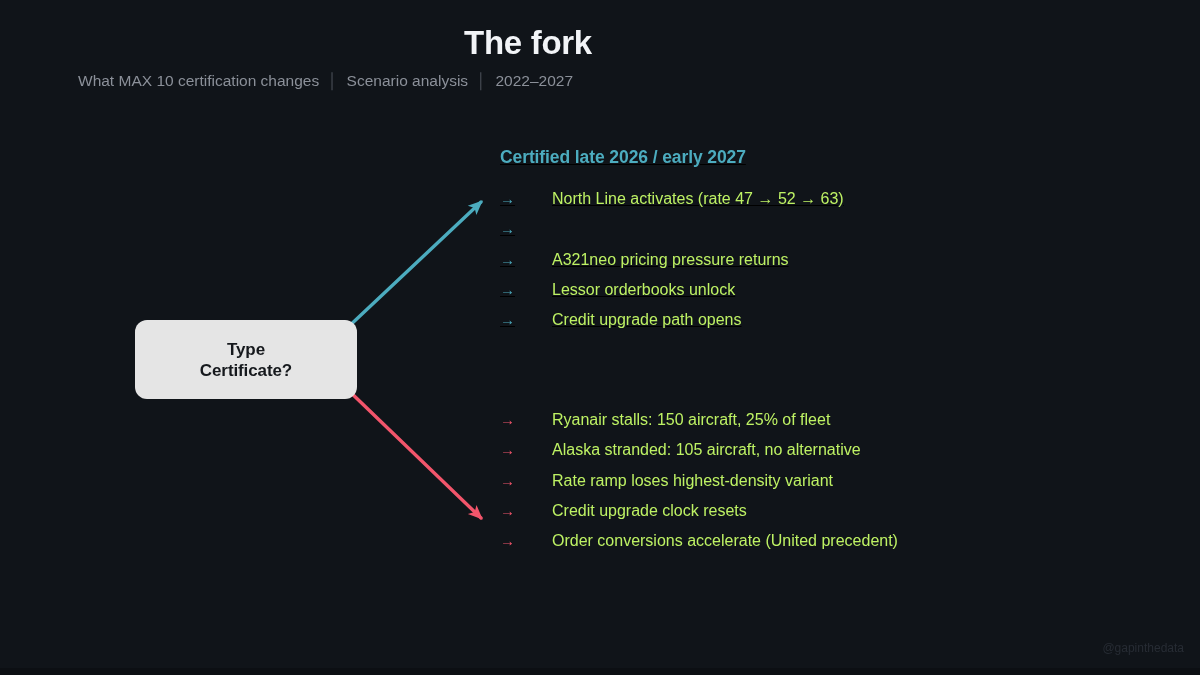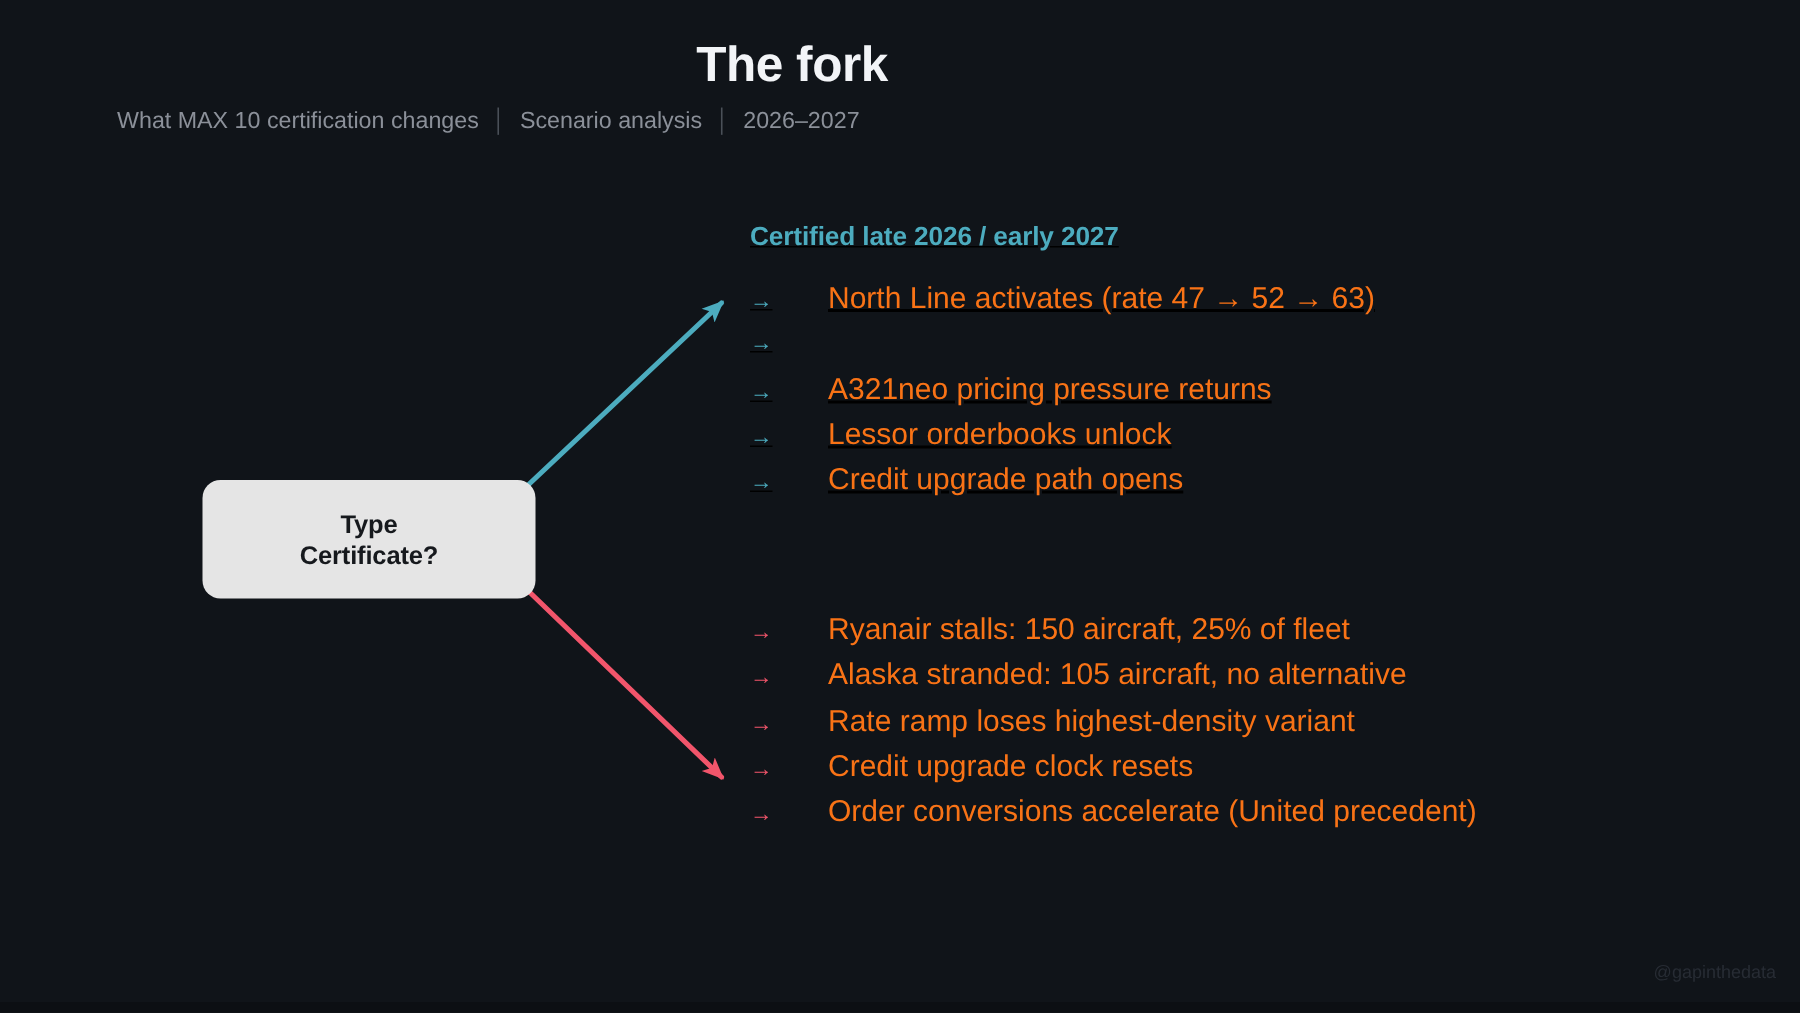--- a/index.html
+++ b/index.html
@@ -120,22 +120,22 @@
   .bullet-arrow {
     width: 52px;
     flex: 0 0 52px;
     font-size: 15px;
     line-height: 22px;
   }
   #branch-up   .bullet-arrow { color: #4cacbf; }
   #branch-down .bullet-arrow { color: #f2556b; }
 
   .bullet-text {
-    font-size: 20px;
-    color: #f97316;
+    font-size: 16px;
+    color: #bef264;
     line-height: 22px;
     white-space: nowrap;
   }
 
   
   #sources {
     position: absolute;
     left: 79px;
     top: 633px;
     font-size: 11.5px;
@@ -166,21 +166,21 @@
 
 <div id="slide">
 
   <div id="header">
     <div id="page-title">The fork</div>
     <div id="subtitle">
       <span>What MAX 10 certification changes</span>
       <span class="sep">│</span>
       <span>Scenario analysis</span>
       <span class="sep">│</span>
-      <span>2026–2027</span>
+      <span>2022–2027</span>
     </div>
   </div>
 
   <svg id="arrows" viewBox="0 0 1200 675" width="1200" height="675">
     <defs>
       <marker id="head-teal" viewBox="0 0 10 10" refX="8.4" refY="5" markerWidth="4.3" markerHeight="4.3" orient="auto-start-reverse">
         <path d="M 0 0.7 L 10 5 L 0 9.3 L 2.4 5 Z" fill="#4cacbf"></path>
       </marker>
       <marker id="head-red" viewBox="0 0 10 10" refX="8.4" refY="5" markerWidth="4.3" markerHeight="4.3" orient="auto-start-reverse">
         <path d="M 0 0.7 L 10 5 L 0 9.3 L 2.4 5 Z" fill="#f2556b"></path>

